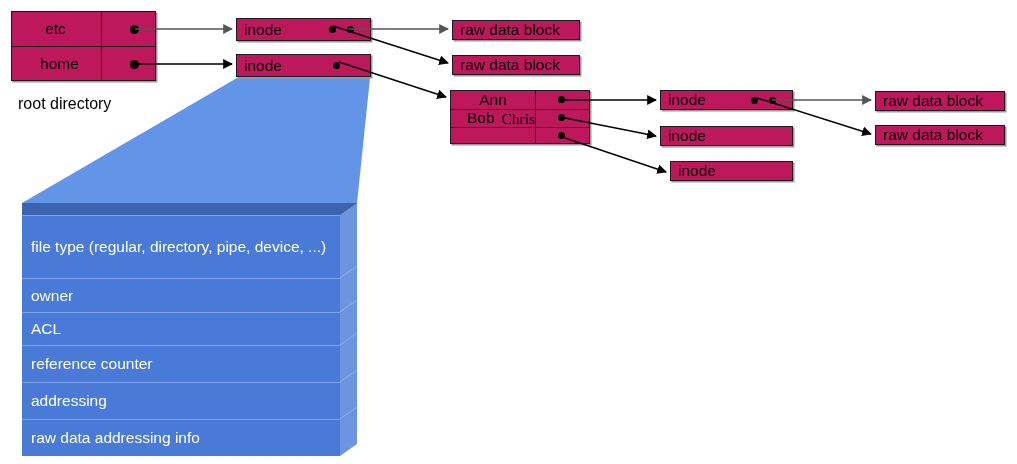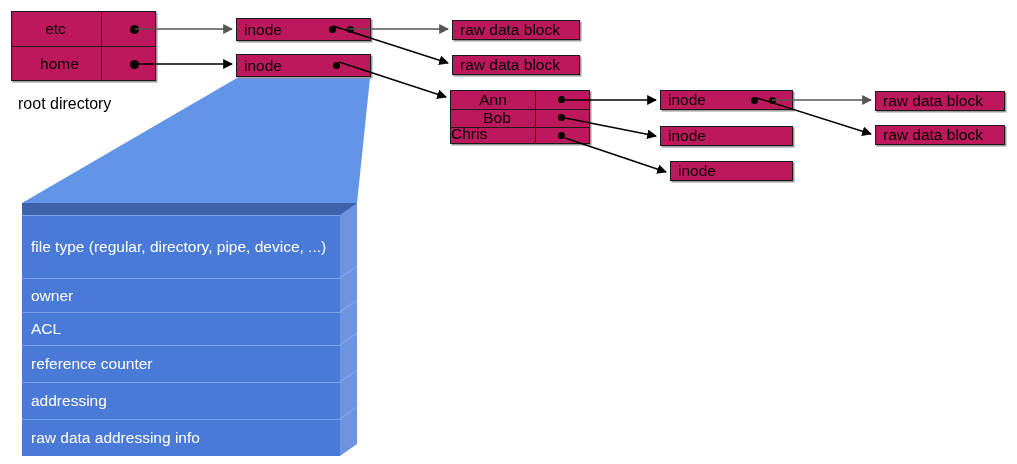--- a/index.html
+++ b/index.html
@@ -151,24 +151,24 @@
   </div>
 
   <div class="box" style="left:450px; top:90px; width:140px; height:54px;padding-left:11px;">
     <div class="vdiv" style="left:84px; top:0; height:100%;"></div>
     <div class="hdiv" style="left:0; top:18px; width:100%;"></div>
     <div class="hdiv" style="left:0; top:36px; width:100%;"></div>
 
     <div class="lbl" style="top:9px; left:0; width:84px; text-align:center;">Ann</div>
     <div class="dot" style="left:107px; top:5px;"></div>
 
-    <div class="lbl" style="top:27px; left:4px; width:84px; text-align:center;">Bob</div>
+    <div class="lbl" style="top:27px; left:16px; width:84px; ">Bob</div>
     <div class="dot" style="left:107px; top:23px;"></div>
 
-    <div class="lbl" style="top:43px; left:0; width:84px; text-align:left;">Chris</div>
+    <div class="lbl" style="top:28px; left:0; width:84px; text-align:right;font-family:Liberation Serif, serif;">Chris</div>
     <div class="dot" style="left:107px; top:41px;"></div>
   </div>
 
   <div class="box" style="left:660px; top:90px; width:133px; height:20px;">
     <div class="lbl lbl-left">inode</div>
     <div class="dot" style="left:90px; top:6px;"></div>
     <div class="dot" style="left:108px; top:6px;"></div>
   </div>
 
   <div class="box" style="left:660px; top:126px; width:133px; height:20px;">

